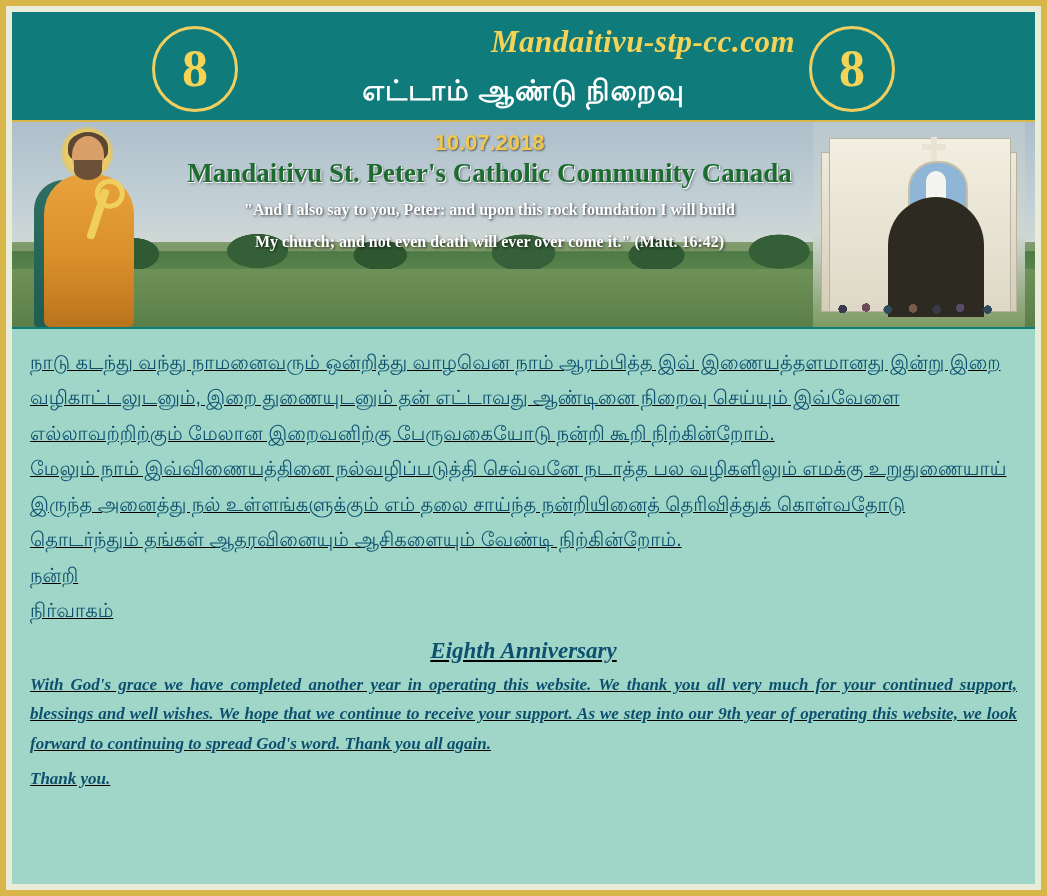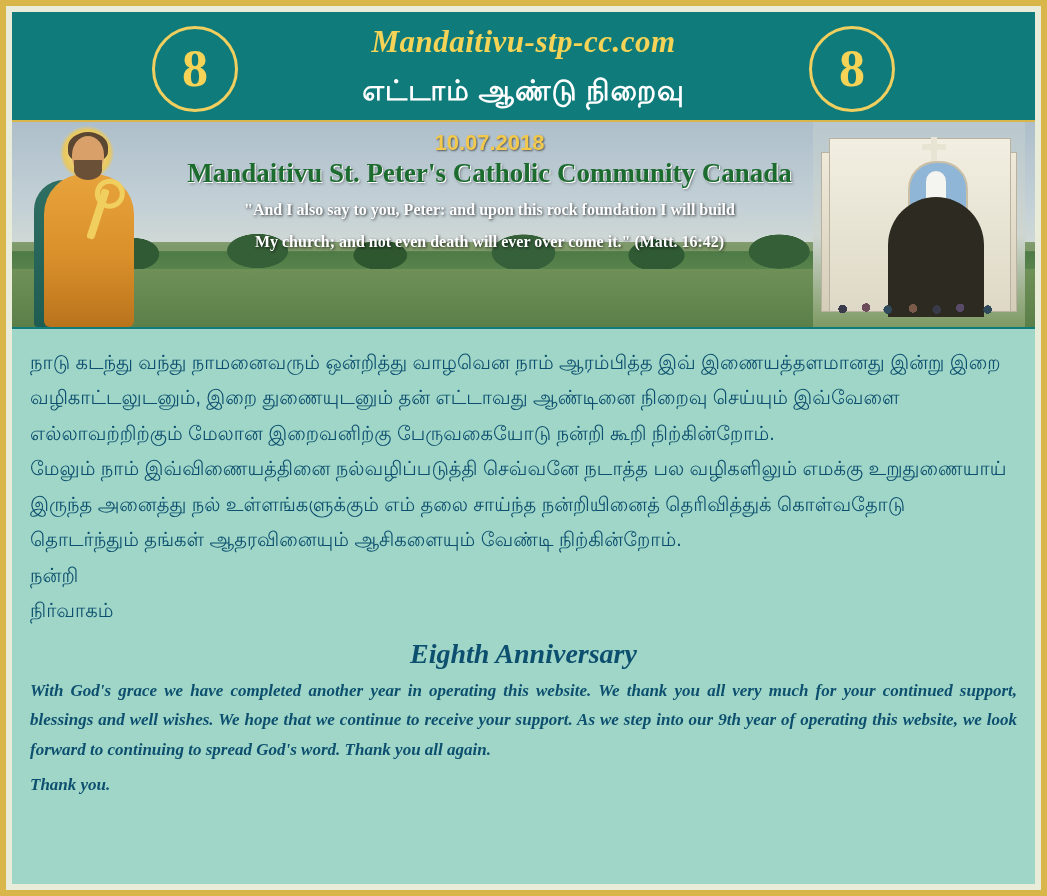--- a/index.html
+++ b/index.html
@@ -64,20 +64,21 @@
     text-align: center;
   }
   .site-title {
     font-family: "Liberation Serif", serif;
     font-style: italic;
     font-weight: bold;
     font-size: 31px;
     color: #f4d357;
     letter-spacing: 0.5px;
     margin-top: 6px;
+    text-align: right;
   }
   .tamil-anniversary {
     font-family: "Liberation Sans", sans-serif;
     font-weight: bold;
     font-size: 28px;
     color: #ffffff;
     margin-top: 15px;
     letter-spacing: 1px;
   }
 
@@ -287,20 +288,21 @@
     color: #ffffff;
     text-shadow: 1px 1px 3px rgba(0,0,0,0.75);
     line-height: 1.35;
     margin-top: 10px;
   }
 
   
   .body-area {
     position: relative;
     padding: 16px 18px 10px 18px;
+    text-decoration: underline;
   }
   .ta-para {
     font-family: "Liberation Sans", sans-serif;
     font-size: 19.5px;
     color: #0d4f6e;
     line-height: 1.82;
     margin: 0;
   }
   .ta-para + .ta-para { margin-top: 0; }
   .ta-signoff {
@@ -308,21 +310,21 @@
     font-size: 19.5px;
     color: #0d4f6e;
     line-height: 1.8;
     margin: 0;
   }
   .en-heading {
     text-align: center;
     font-family: "Liberation Serif", serif;
     font-style: italic;
     font-weight: bold;
-    font-size: 28px;
+    font-size: 23px;
     color: #0d4f6e;
     margin: 10px 0 6px 0;
   }
   .en-para {
     font-family: "Liberation Serif", serif;
     font-style: italic;
     font-weight: bold;
     font-size: 17px;
     color: #0d4f6e;
     line-height: 1.72;

